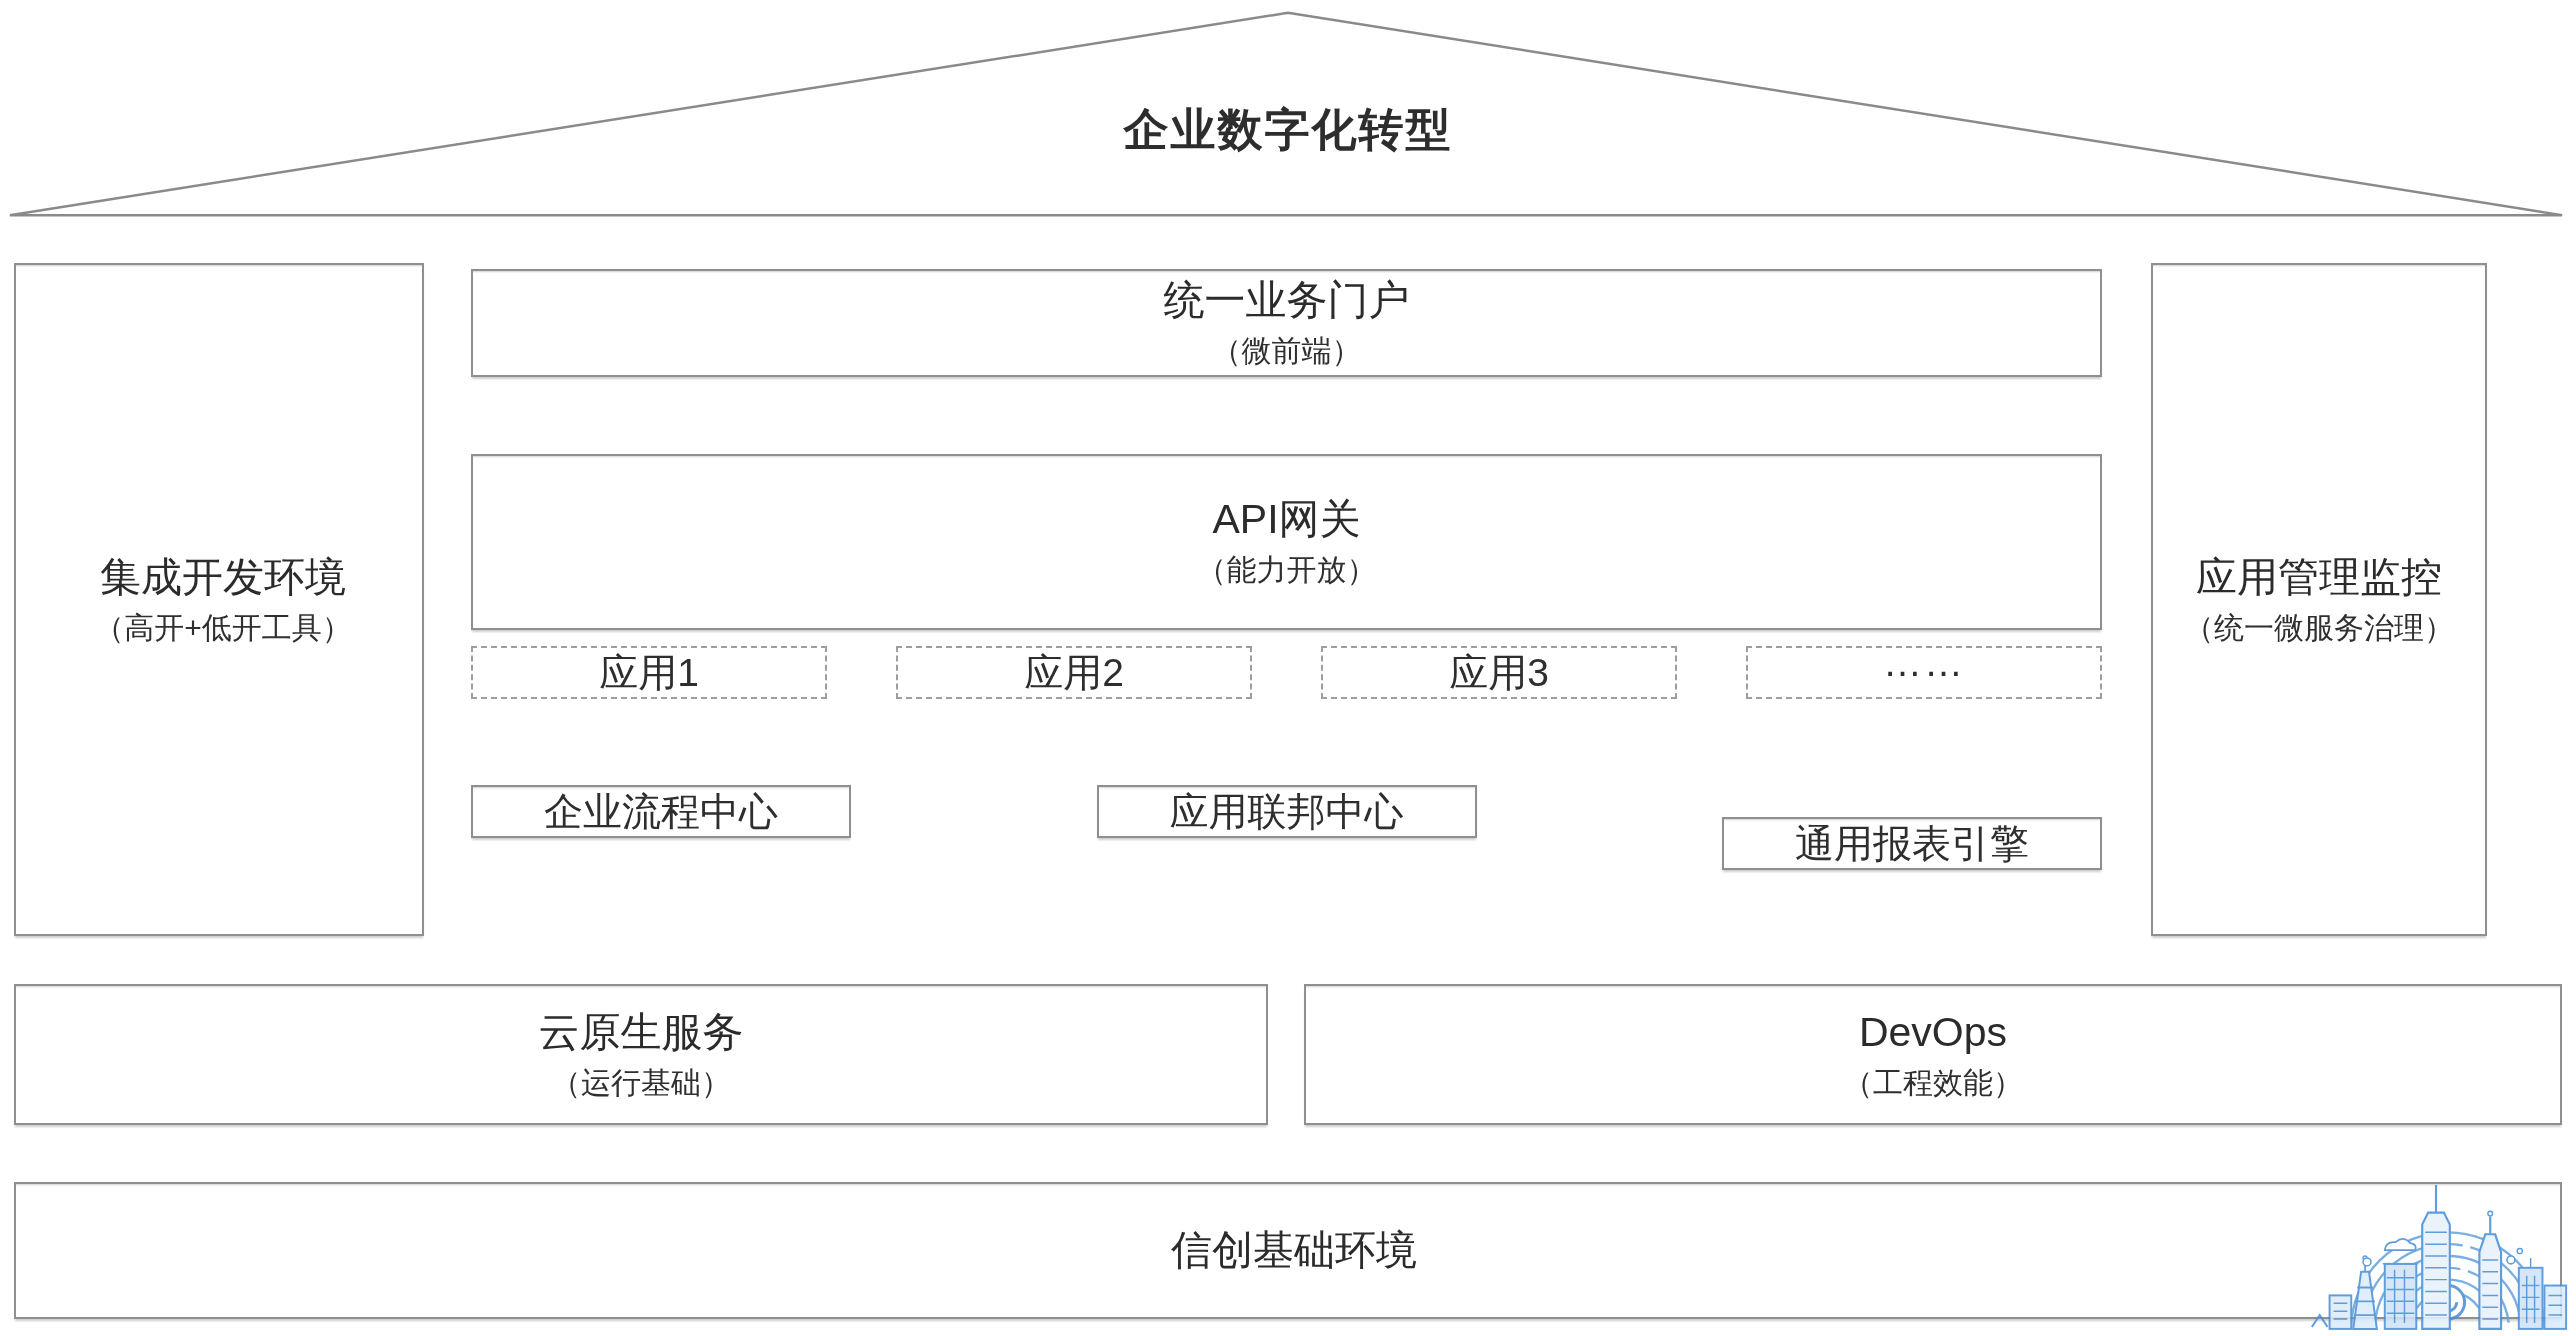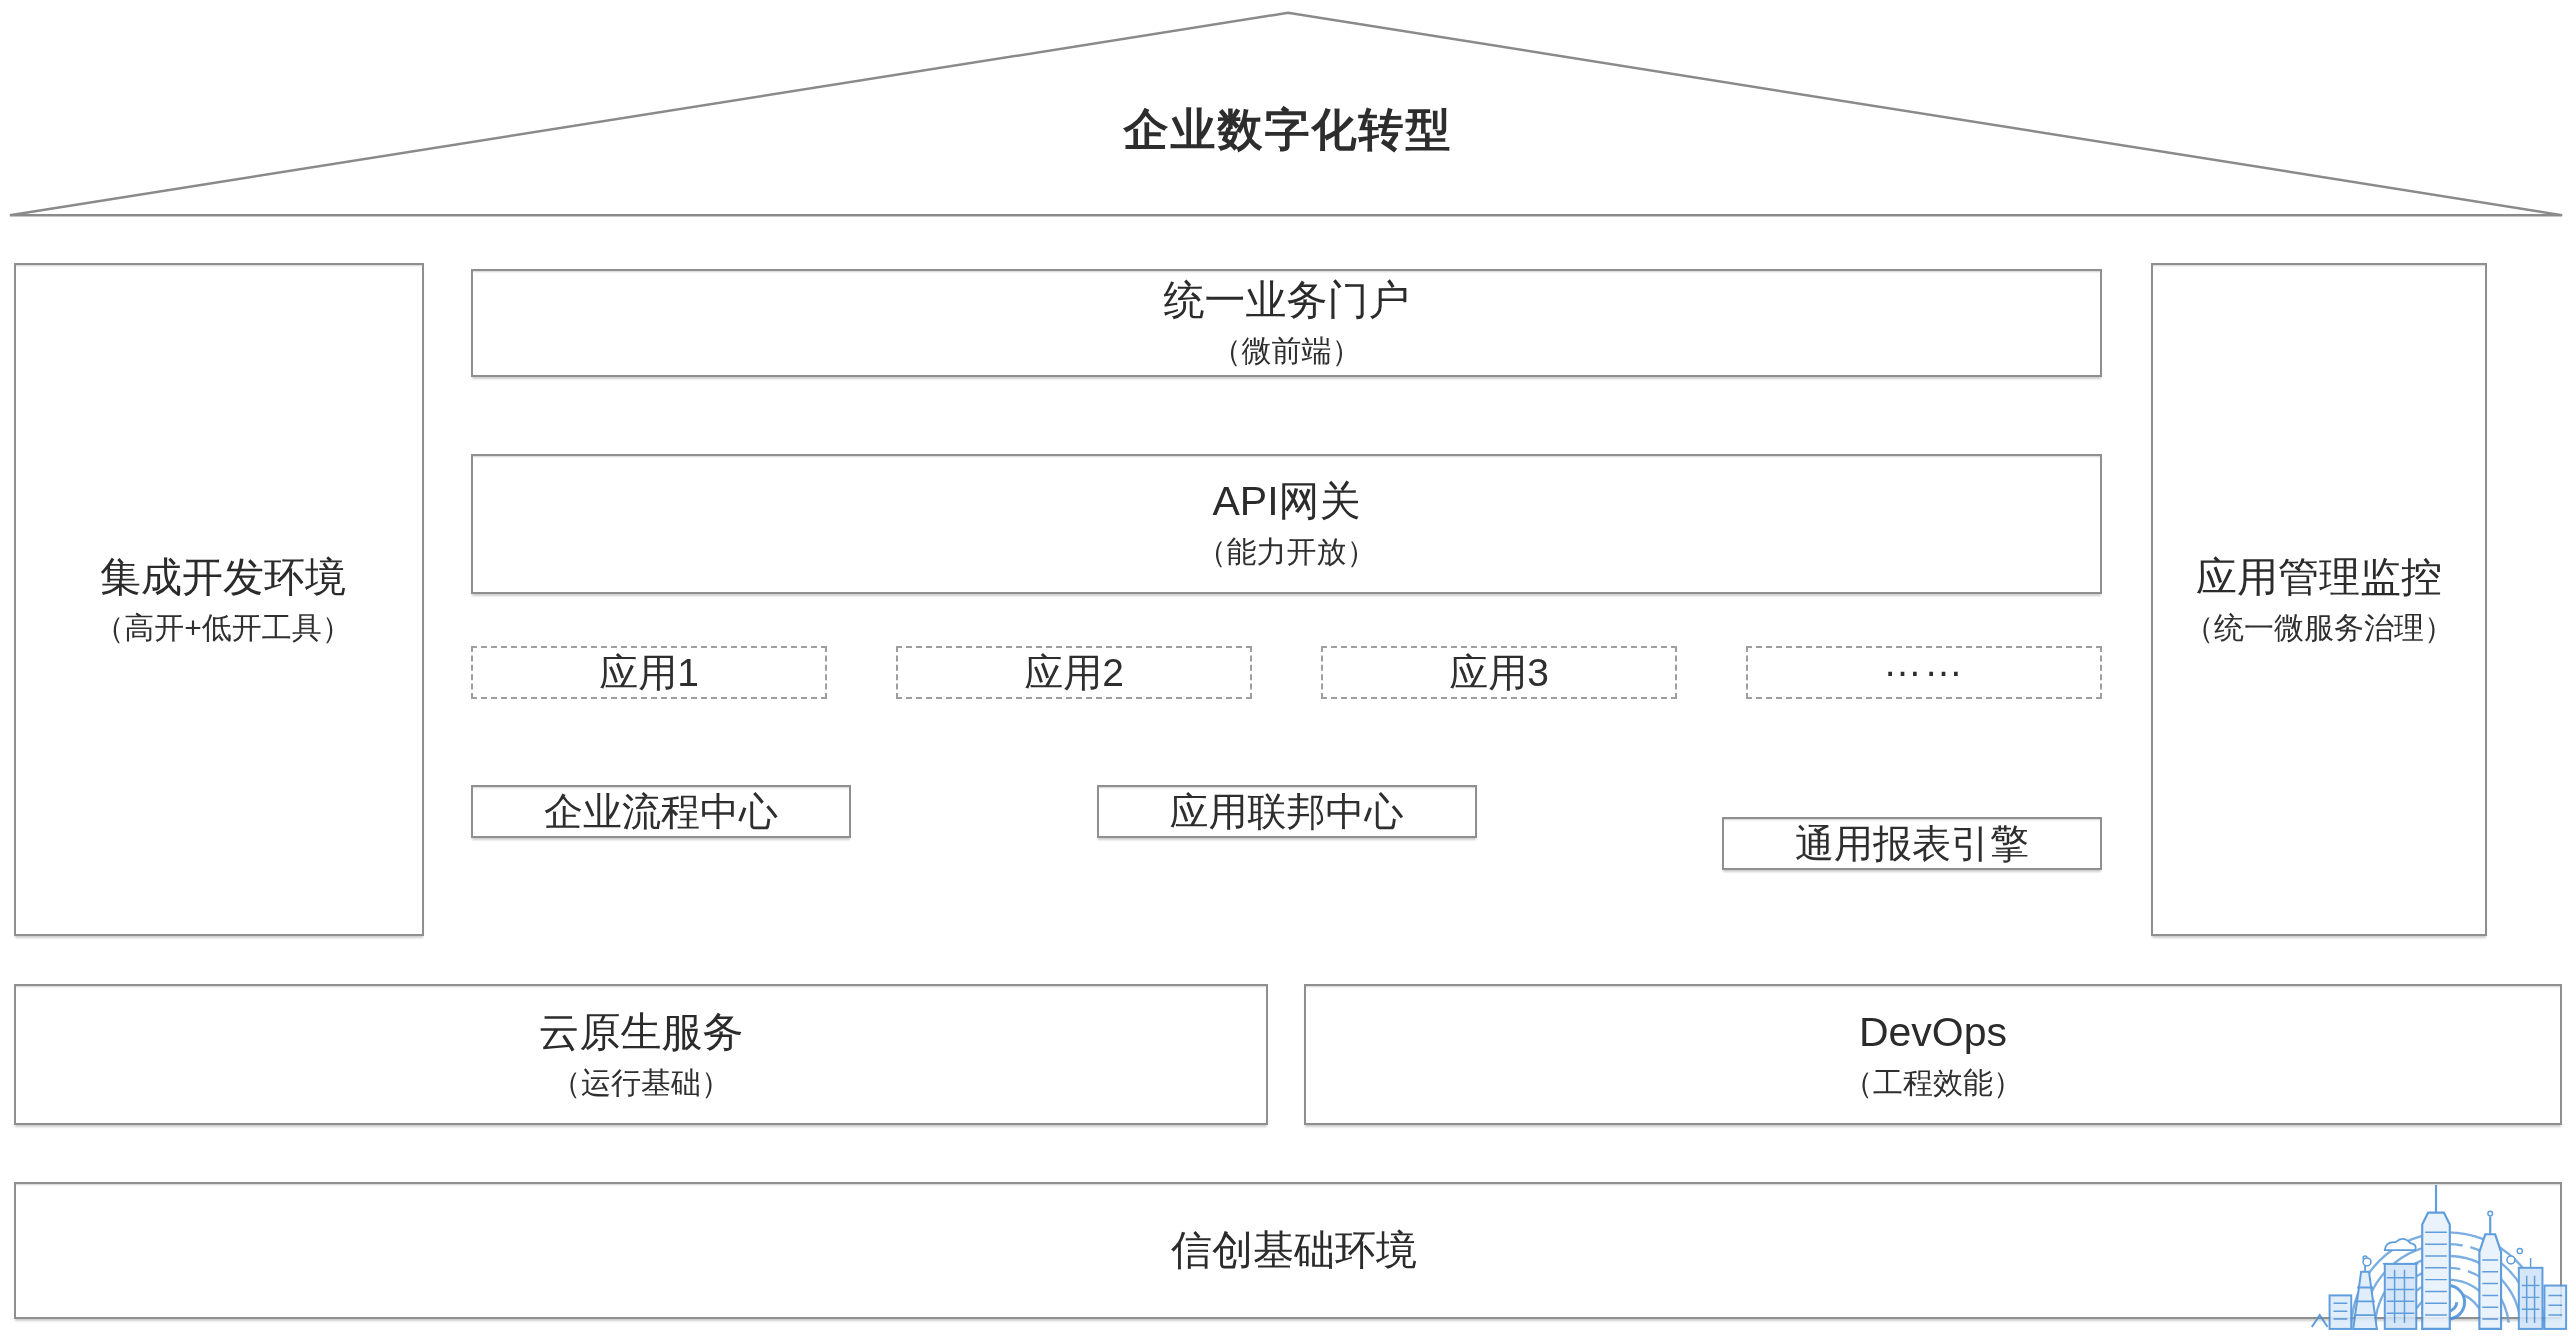--- a/index.html
+++ b/index.html
@@ -50,21 +50,21 @@
   <div class="node" style="left:2151px;top:263px;width:336px;height:673px;">
     <div class="lbl">应用管理监控</div>
     <div class="sub">（统一微服务治理）</div>
   </div>
 
   <div class="node" style="left:471px;top:263px;width:1631px;height:108px;margin-top:6px;">
     <div class="lbl">统一业务门户</div>
     <div class="sub">（微前端）</div>
   </div>
 
-  <div class="node" style="left:471px;top:454px;width:1631px;height:140px;">
+  <div class="node" style="left:471px;top:454px;width:1631px;height:176px;">
     <div class="lbl">API网关</div>
     <div class="sub">（能力开放）</div>
   </div>
 
   <div class="row" style="left:471px;top:646px;width:1631px;height:84px;">
     <div class="dashed" style="width:356px;">
       <span class="lbl-sm">应用1</span>
     </div>
     <div class="dashed" style="width:356px;">
       <span class="lbl-sm">应用2</span>

